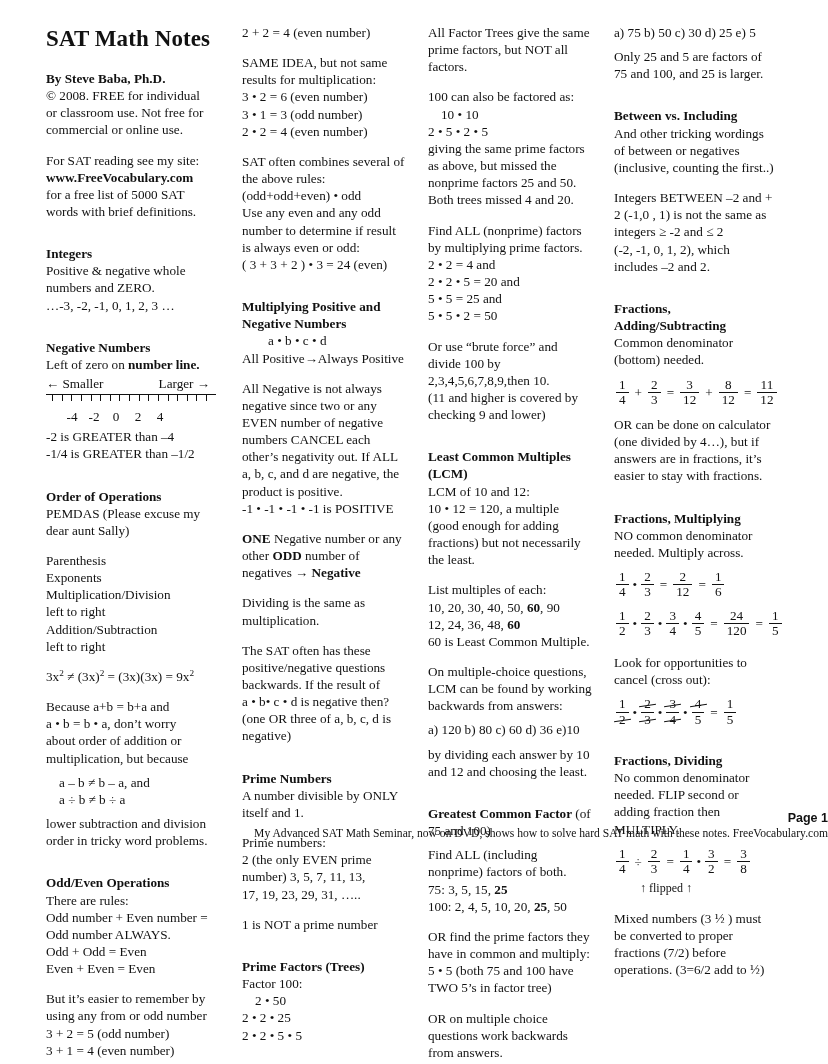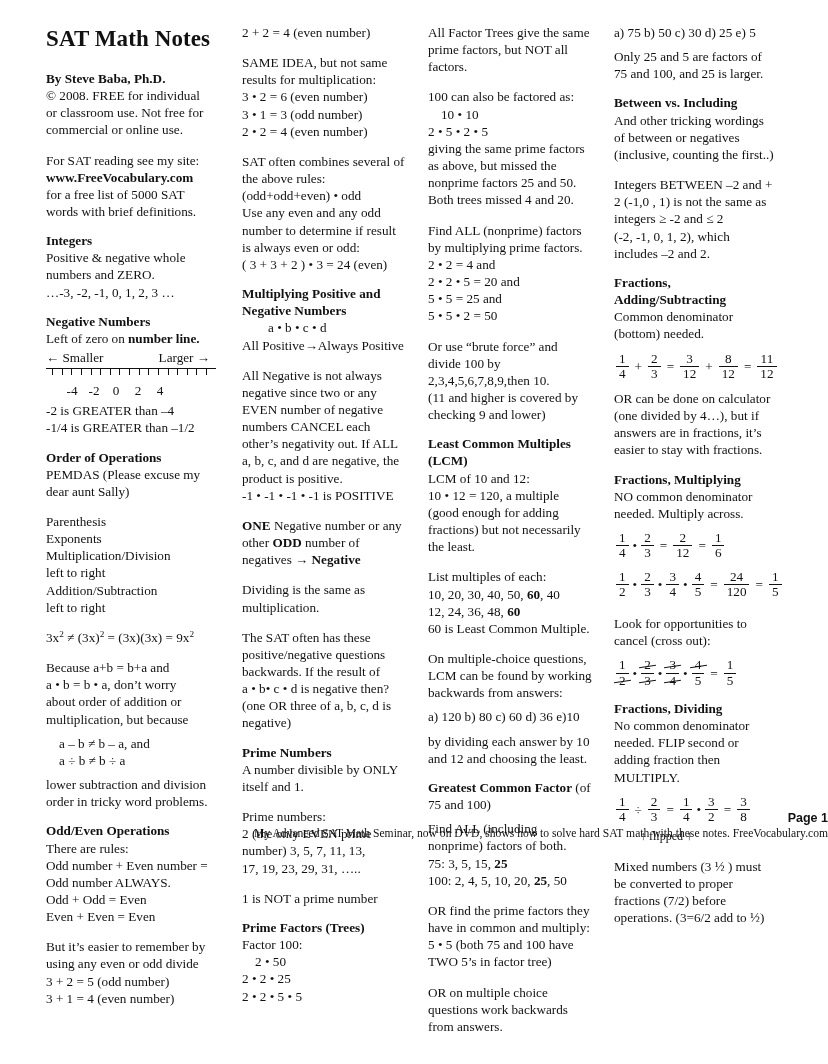--- a/index.html
+++ b/index.html
@@ -31,21 +31,21 @@
   }
   .col.c1{width:196px;flex:0 0 196px;}
 
   h1.title{
     font-size:23px;
     font-weight:bold;
     margin:0 0 16px 0;
     letter-spacing:.1px;
   }
   .b{font-weight:bold;}
-  .hd{font-weight:bold;margin-top:12px;margin-bottom:0;}
+  .hd{font-weight:bold;margin-top:25px;margin-bottom:0;}
   p{margin:0;}
   .sp{height:13px;}
   .sp-sm{height:7px;}
   .indent{padding-left:13px;}
   .indent2{padding-left:26px;}
   sup{font-size:.70em;vertical-align:super;line-height:0;}
 
   
   .numline{margin:2px 0 4px 0;width:170px;}
   .nl-arrows{display:flex;justify-content:space-between;font-size:13.2px;padding:0 6px 2px 0;}
@@ -165,21 +165,21 @@
       <p>order in tricky word problems.</p>
 
       <p class="hd">Odd/Even Operations</p>
       <p>There are rules:</p>
       <p>Odd number + Even number =</p>
       <p>Odd number ALWAYS.</p>
       <p>Odd + Odd = Even</p>
       <p>Even + Even = Even</p>
       <div class="sp"></div>
       <p>But it’s easier to remember by</p>
-      <p>using any even or odd divide</p>
+      <p>using any from or odd number</p>
       <p>3 + 2 = 5 (odd number)</p>
       <p>3 + 1 = 4 (even number)</p>
     </div>
 
     <div class="col">
       <p>2 + 2 = 4 (even number)</p>
       <div class="sp"></div>
       <p>SAME IDEA, but not same</p>
       <p>results for multiplication:</p>
       <p>3 • 2 = 6 (even number)</p>
@@ -268,21 +268,21 @@
 
       <p class="hd">Least Common Multiples</p>
       <p class="b">(LCM)</p>
       <p>LCM of 10 and 12:</p>
       <p>10 • 12 = 120, a multiple</p>
       <p>(good enough for adding</p>
       <p>fractions) but not necessarily</p>
       <p>the least.</p>
       <div class="sp"></div>
       <p>List multiples of each:</p>
-      <p><span>10, 20, 30, 40, 50, </span><span class="b">60</span><span>, 40</span></p>
+      <p><span>10, 20, 30, 40, 50, </span><span class="b">60</span><span>, 90</span></p>
       <p><span>12, 24, 36, 48, </span><span class="b">60</span></p>
       <p>60 is Least Common Multiple.</p>
       <div class="sp"></div>
       <p>On multiple-choice questions,</p>
       <p>LCM can be found by working</p>
       <p>backwards from answers:</p>
       <div class="sp-sm"></div>
       <p>a) 120 b) 80 c) 60 d) 36 e)10</p>
       <div class="sp-sm"></div>
       <p>by dividing each answer by 10</p>

